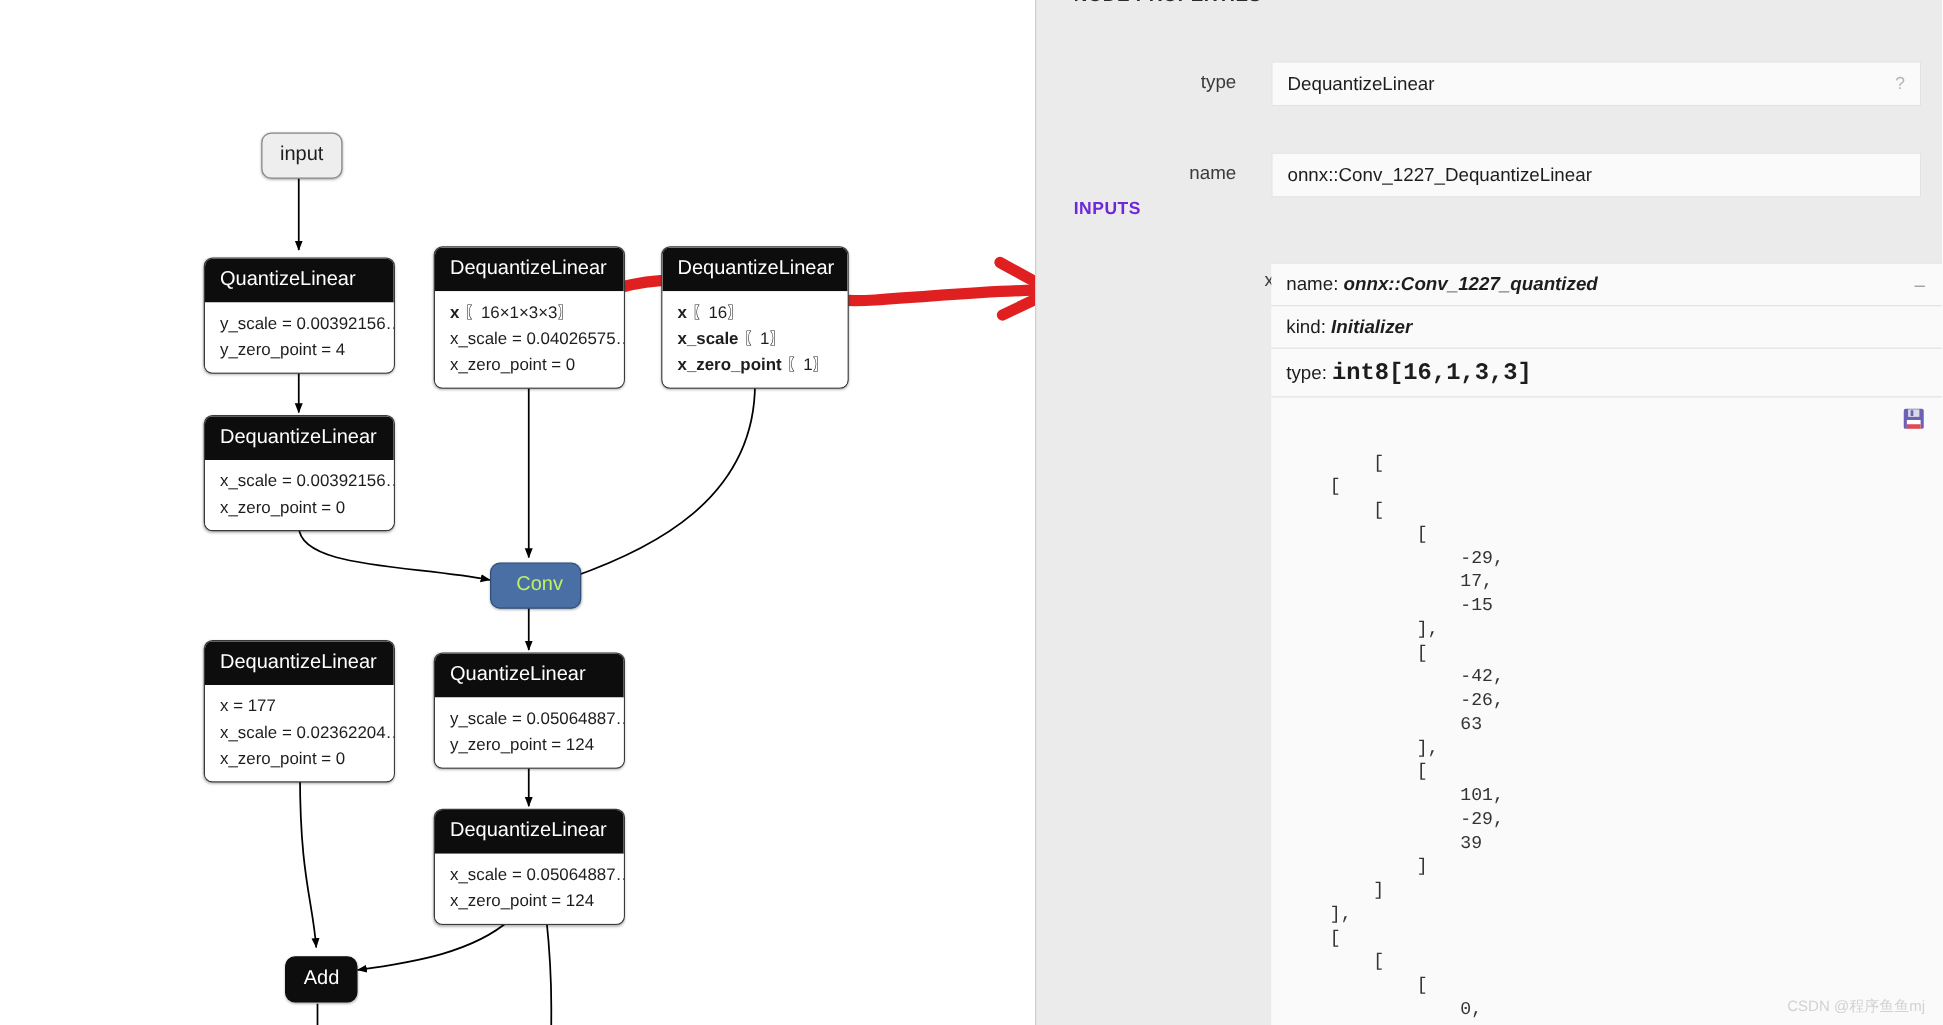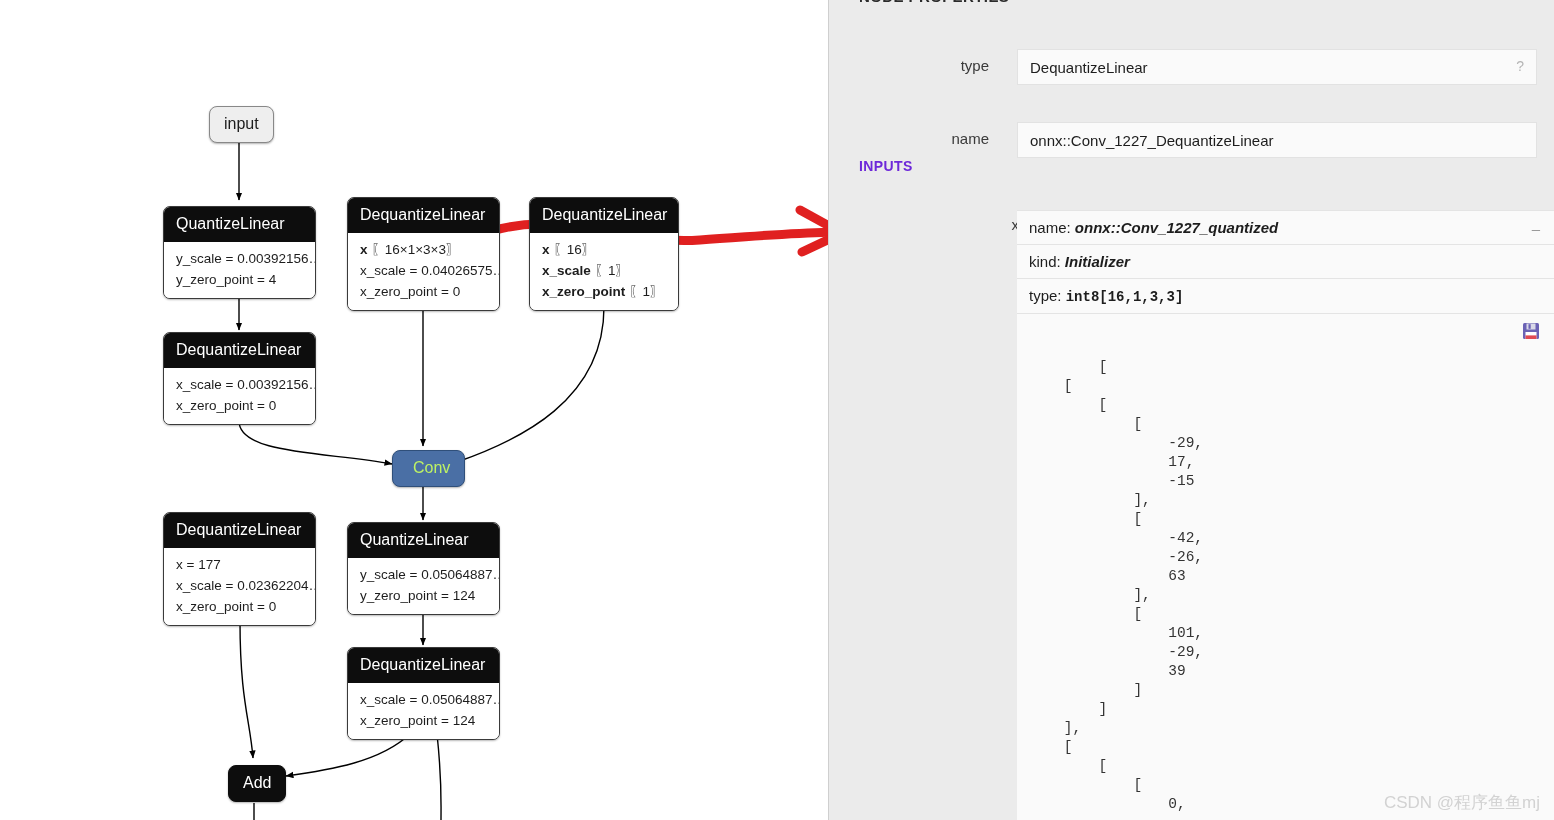--- a/index.html
+++ b/index.html
@@ -111,21 +111,21 @@
     background:#fafafa; border-top:1px solid #e4e4e4;
   }
   .arg-line {
     position:relative;
     border-bottom:1px solid #e4e4e4;
     padding: 8px 12px 8px 12px;
     font-size:15px; color:#1d1d1d; white-space:nowrap;
   }
   .arg-line b { font-weight:bold;font-style:italic; }
   .arg-line .mono-b {
-    font-family:"Liberation Mono", monospace; font-weight:bold; font-size:14px;
+    font-family:"Liberation Mono", monospace; font-weight:bold; font-size:19px;
   }
   .collapse-dash {
     position:absolute; right:14px; top:9px;
     color:#9a9a9a; font-size:15px;
   }
   #tensor-block {
     position:relative;
     padding: 6px 12px 0 12px;
     font-family:"Liberation Mono", monospace;
     font-size:14.5px;
@@ -135,21 +135,21 @@
     height: 500px;
     overflow: hidden;
   }
   #save-icon {
     position:absolute; right:14px; top:8px;
     width:18px; height:18px;
   }
 
   #watermark {
     position:absolute; right:14px; bottom:6px;
-    font-size:17px; color:#d2d2d2;
+    font-size:12px; color:#d2d2d2;
     font-family:"Liberation Sans", sans-serif;
     white-space:nowrap;
   }
 </style>
 </head>
 <body>
 
 <div id="root">
 
   <div id="graph-canvas">

